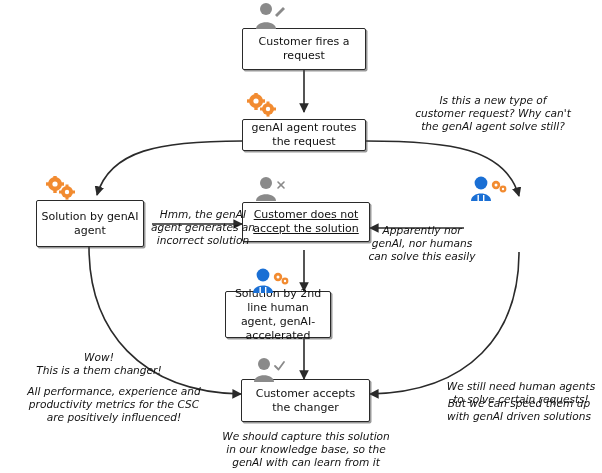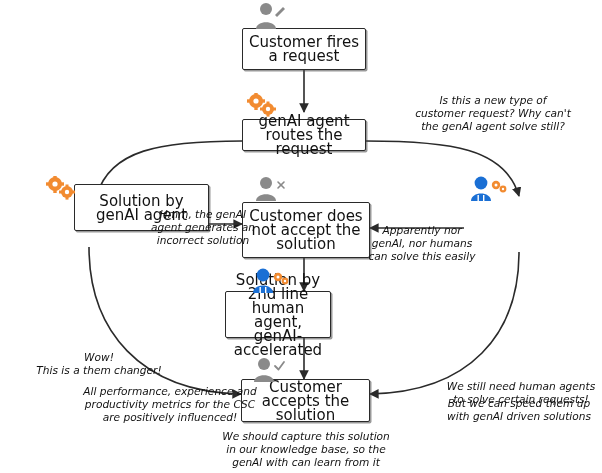--- a/index.html
+++ b/index.html
@@ -26,21 +26,21 @@
     position: absolute;
     box-sizing: border-box;
     border: 1.6px solid #2a2a2a;
     border-radius: 2px;
     background: #ffffff;
     display: flex;
     align-items: center;
     justify-content: center;
     text-align: center;
     color: #111111;
-    font-size: 15px;
+    font-size: 11px;
     line-height: 14px;
     z-index: 3;
     box-shadow: 1.5px 1.5px 0 0 rgba(70,70,70,0.55);
   }
   .node span { display: block; padding: 0 4px; }
   .note {
     position: absolute;
     font-style: italic;
     font-size: 10.6px;
     line-height: 13.2px;
@@ -175,58 +175,58 @@
   <div class="node" style="left:242px; top:28px; width:124px; height:42px;">
     <span>Customer fires a
 request</span>
   </div>
 
   <div class="node" style="left:242px; top:119px; width:124px; height:32px;">
     <span>genAI agent routes
 the request</span>
   </div>
 
-  <div class="node" style="left:36px; top:184px; width:135px; height:47px;margin-left:38px;">
+  <div class="node" style="left:36px; top:200px; width:108px; height:47px;">
     <span>Solution by
 genAI agent</span>
   </div>
 
-  <div class="node" style="left:242px; top:202px; width:128px; height:56px;">
+  <div class="node" style="left:242px; top:202px; width:128px; height:40px;text-decoration:underline;">
     <span>Customer does not
 accept the solution</span>
   </div>
 
 
   <div class="node" style="left:225px; top:291px; width:106px; height:47px;">
     <span>Solution by 2nd line
 human agent,
 genAI-accelerated</span>
   </div>
 
   <div class="node" style="left:241px; top:379px; width:129px; height:43px;">
     <span>Customer accepts
-the solution</span>
+the changer</span>
   </div>
 
   <div class="note" style="left:388px; top:94px; width:210px;">Is this a new type of
 customer request? Why can't
 the genAI agent solve still?</div>
 
   <div class="note" style="left:146px; top:208px; width:114px;">Hmm, the genAI
 agent generates an
 incorrect solution</div>
 
   <div class="note" style="left:366px; top:224px; width:112px;">Apparently nor
 genAI, nor humans
 can solve this easily</div>
 
   <div class="note" style="left:6px; top:351px; width:186px;">Wow!
 This is a them changer!</div>
 
-  <div class="note" style="left:12px; top:385px; width:228px;padding-left:44px;">All performance, experience and
+  <div class="note" style="left:0px; top:385px; width:228px;">All performance, experience and
 productivity metrics for the CSC
 are positively influenced!</div>
 
   <div class="note" style="left:440px; top:352px; width:162px;margin-top:28px;">We still need human agents
 to solve certain requests!</div>
 
   <div class="note" style="left:436px; top:397px; width:166px;">But we can speed them up
 with genAI driven solutions</div>
 
   <div class="note" style="left:194px; top:430px; width:224px;">We should capture this solution

